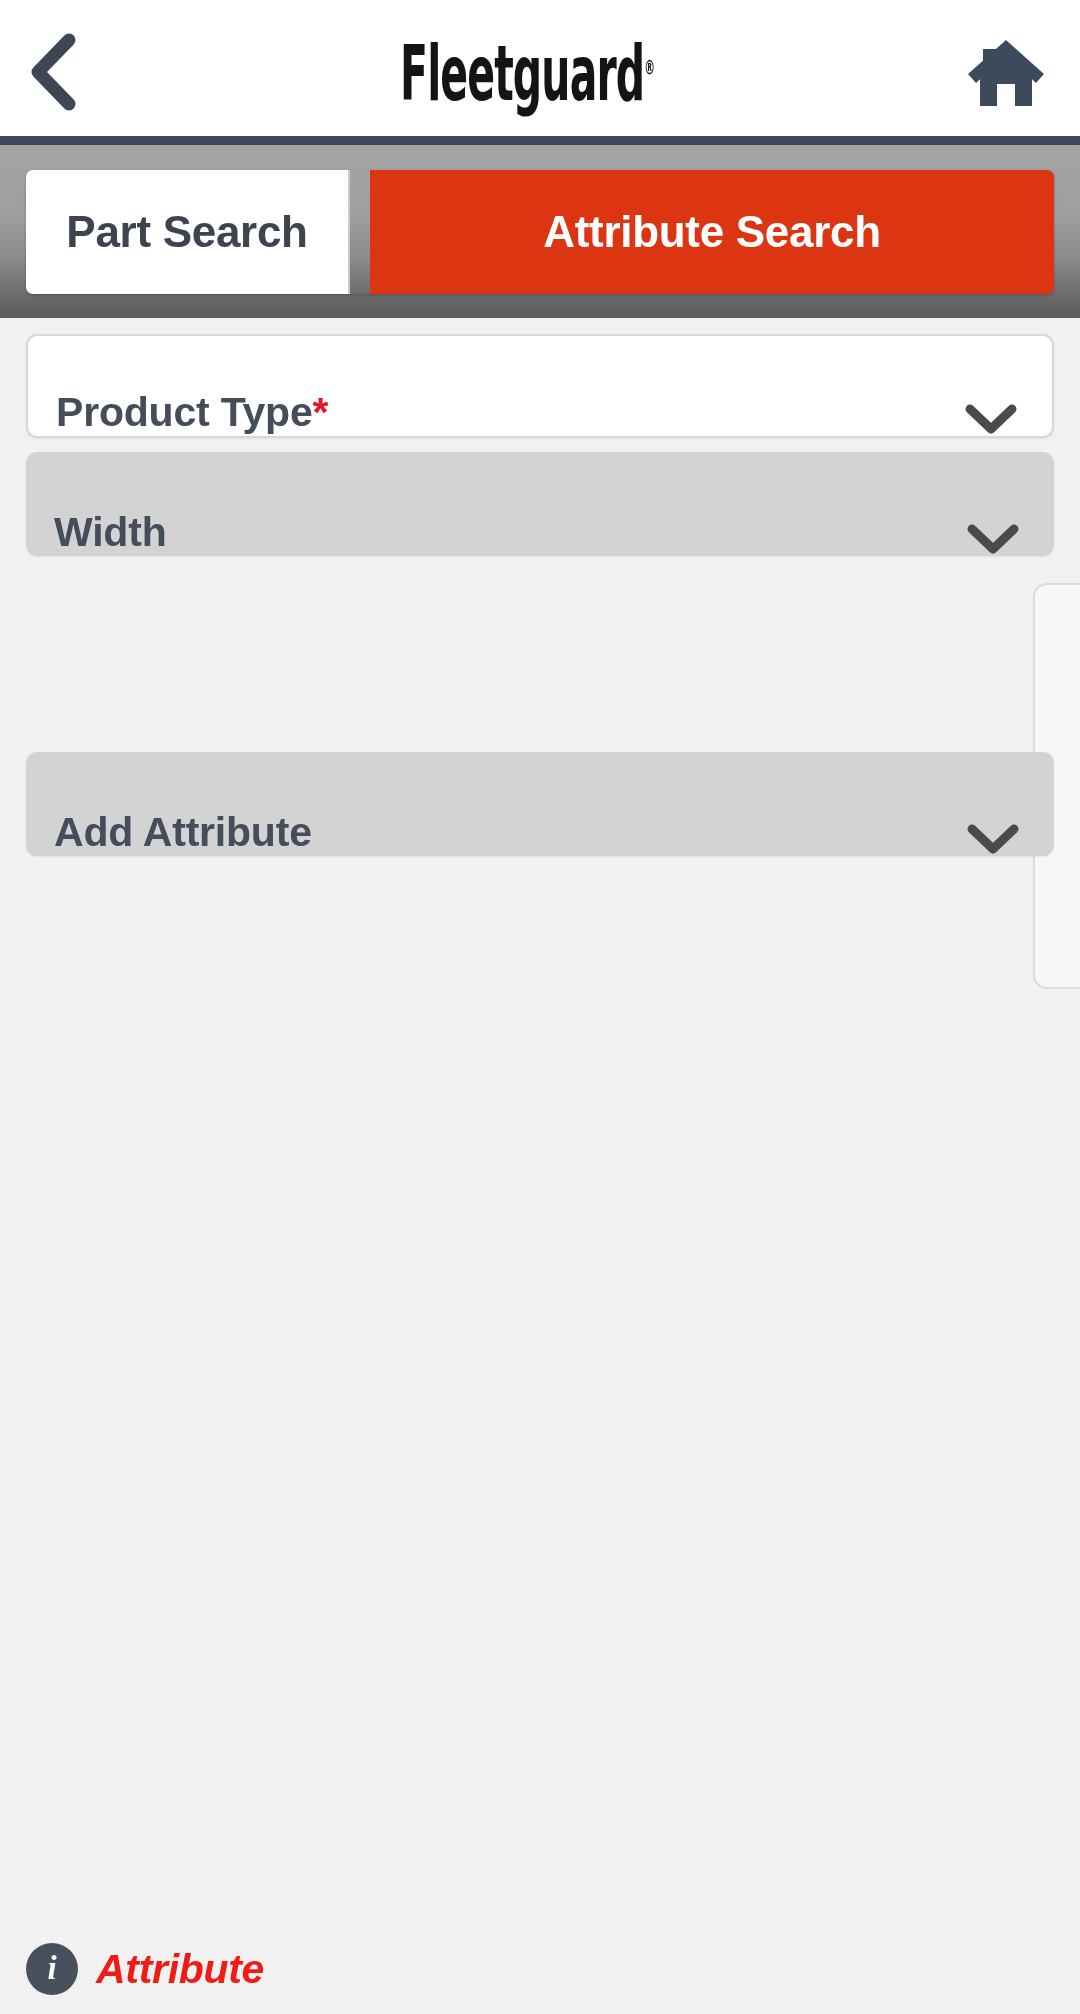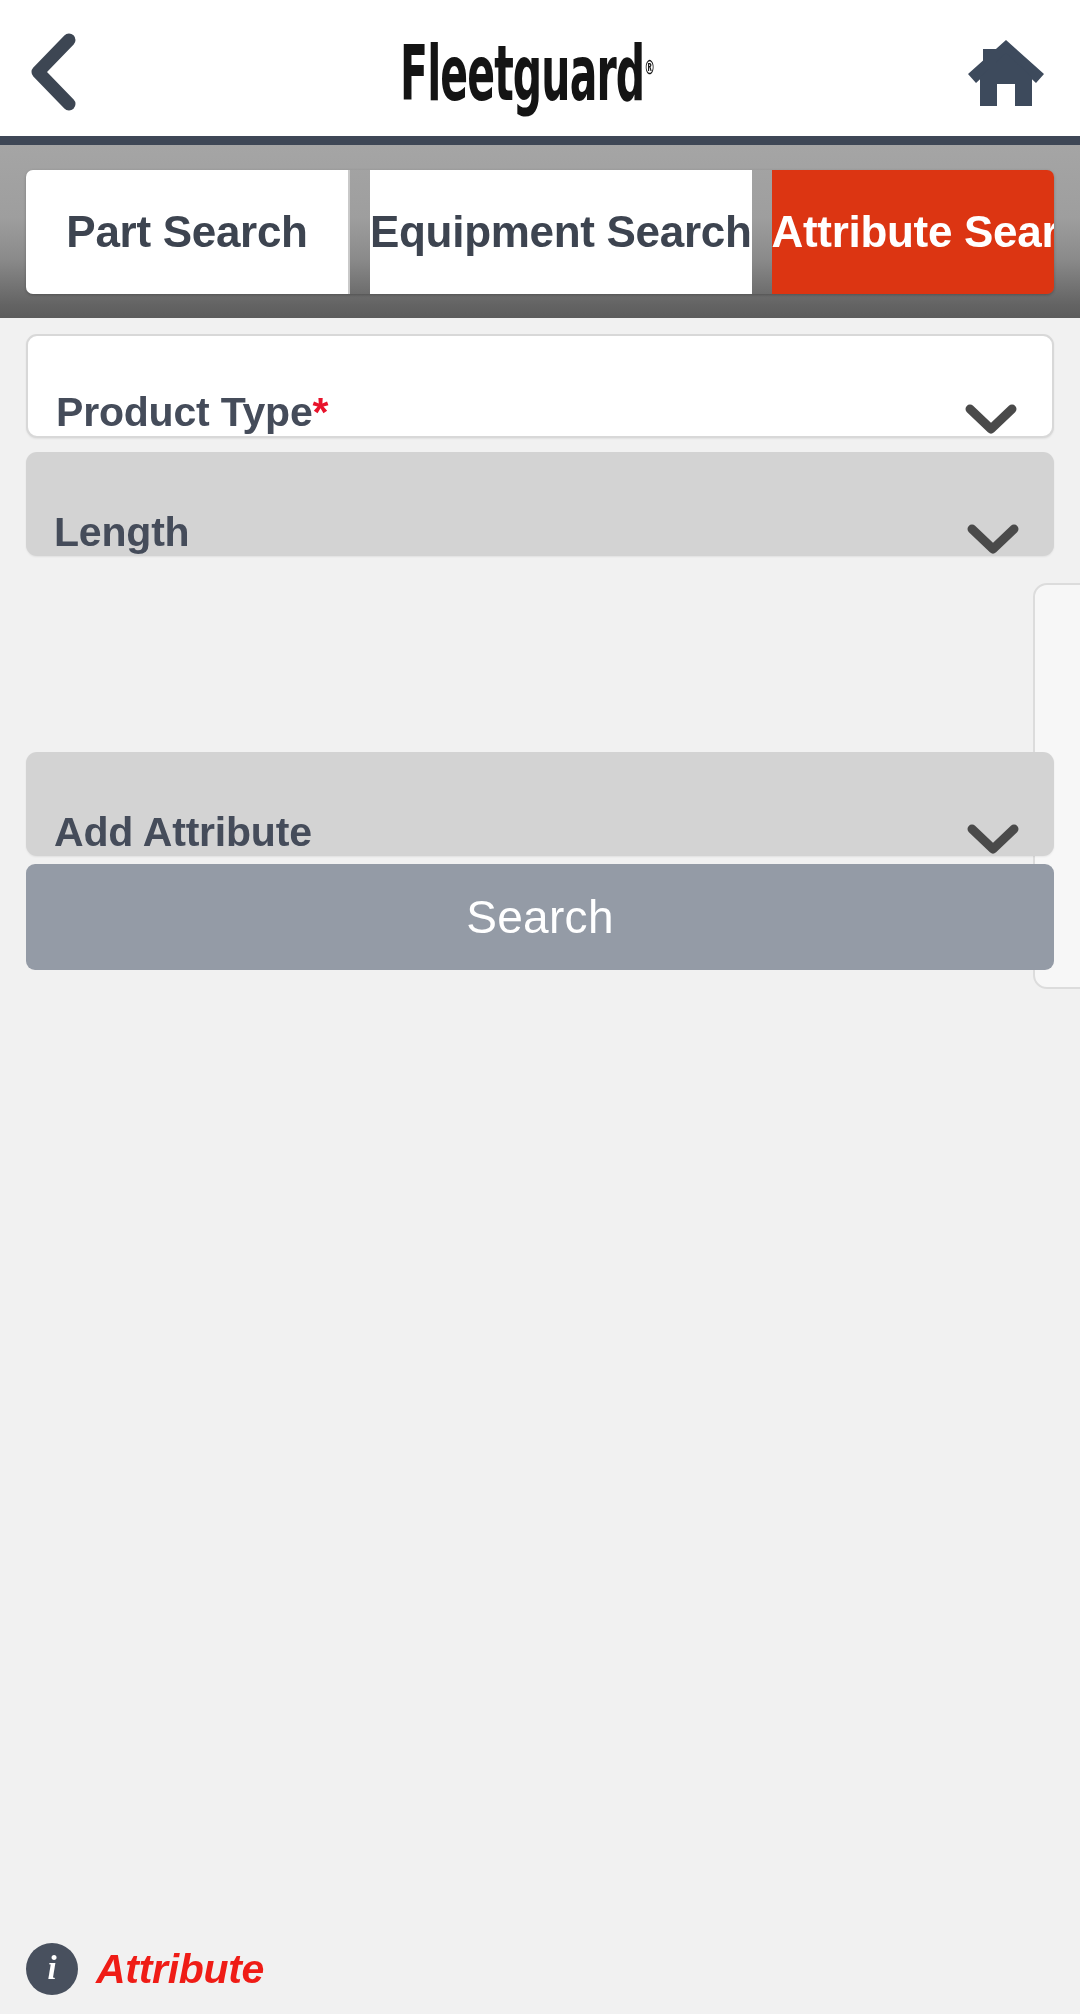--- a/index.html
+++ b/index.html
@@ -249,59 +249,57 @@
         </svg>
       </span>
     </div>
   </div>
 
   <div class="appbar-rule"></div>
 
   <div class="tabstrip">
     <div class="tabs">
       <div class="tab tab-1">Part Search</div>
-      <div class="tab tab-2">Equipment Search</div>
       <div class="tab tab-3">Attribute Search</div>
     </div>
   </div>
 
   <div class="content">
 
     <div class="edge-panel"></div>
 
     <div class="field field-active f-product">
       <span class="field-label"><span>Product Type</span><span class="req">*</span></span>
       <span>
         <svg width="54" height="34" viewBox="0 0 54 34">
           <path d="M6 7 L27 27 L48 7" fill="none" stroke="#4a4a4a" stroke-width="9" stroke-linecap="round" stroke-linejoin="round"></path>
         </svg>
       </span>
     </div>
 
     <div class="field field-disabled f-height">
-      <span class="field-label">Length</span>
+      <span class="field-label">Width</span>
       <span>
         <svg width="54" height="34" viewBox="0 0 54 34">
           <path d="M6 7 L27 27 L48 7" fill="none" stroke="#4a4a4a" stroke-width="9" stroke-linecap="round" stroke-linejoin="round"></path>
         </svg>
       </span>
     </div>
 
 
 
     <div class="field field-disabled f-addattr">
       <span class="field-label">Add Attribute</span>
       <span>
         <svg width="54" height="34" viewBox="0 0 54 34">
           <path d="M6 7 L27 27 L48 7" fill="none" stroke="#4a4a4a" stroke-width="9" stroke-linecap="round" stroke-linejoin="round"></path>
         </svg>
       </span>
     </div>
 
-    <button class="search-btn">Search</button>
 
     <div class="disclaimer">
       <span class="info-icon">i</span>
       <span class="disclaimer-text">Attribute</span>
     </div>
 
   </div>
 </div>
 
 </body></html>

